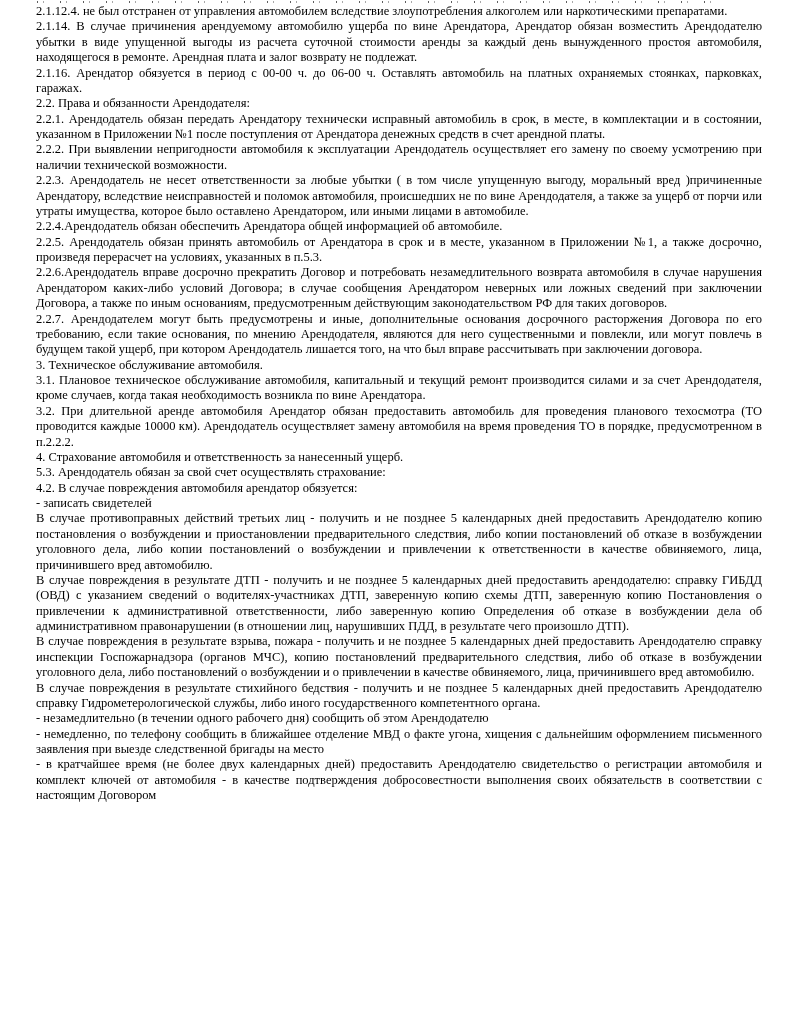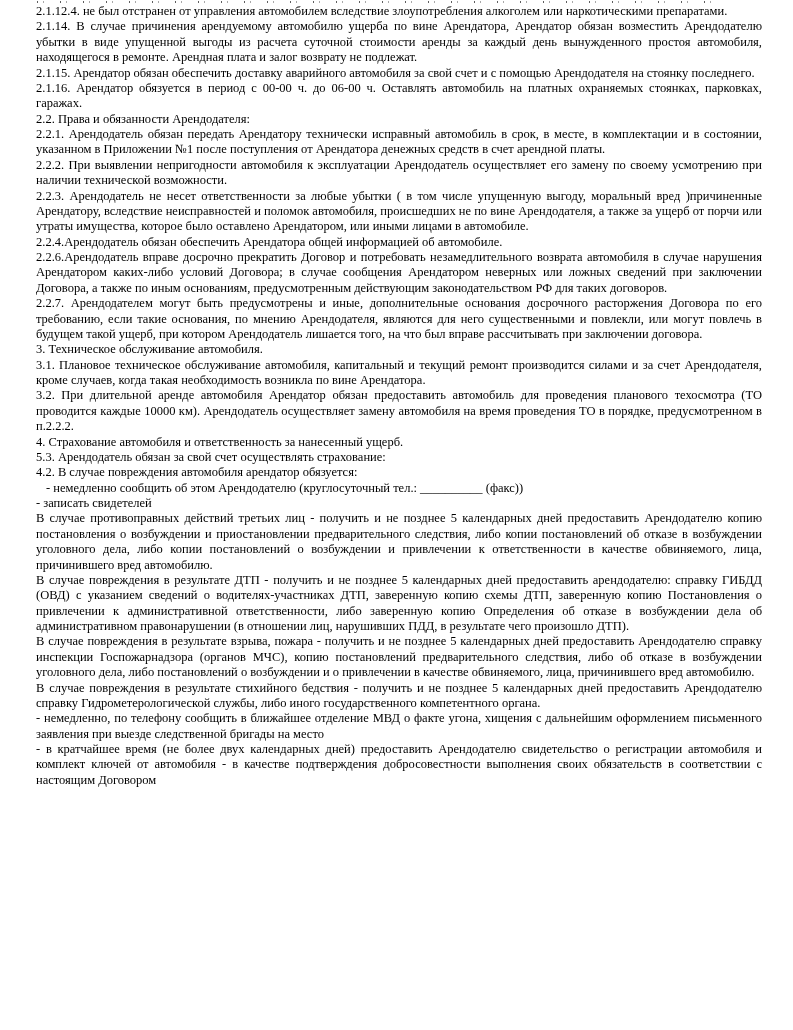--- a/index.html
+++ b/index.html
@@ -48,37 +48,37 @@
   }
 </style>
 </head>
 <body style="background: rgb(255, 255, 255);">
 
 <main class="page" style="color: rgb(0, 0, 0);">
   <div class="remnant"></div>
   <div class="doc-body">
       <p>2.1.12.4. не был отстранен от управления автомобилем вследствие злоупотребления алкоголем или наркотическими препаратами.</p>
       <p>2.1.14. В случае причинения арендуемому автомобилю ущерба по вине Арендатора, Арендатор обязан возместить Арендодателю убытки в виде упущенной выгоды из расчета суточной стоимости аренды за каждый день вынужденного простоя автомобиля, находящегося в ремонте. Арендная плата и залог возврату не подлежат.</p>
-      <p>2.1.15. Арендатор обязан обеспечить доставку аварийного автомобиля за свой счет и с помощью Арендодателя на стоянку последнего.</p>
       <p>2.1.16. Арендатор обязуется в период с 00-00 ч. до 06-00 ч. Оставлять автомобиль на платных охраняемых стоянках, парковках, гаражах.</p>
       <p>2.2. Права и обязанности Арендодателя:</p>
       <p>2.2.1. Арендодатель обязан передать Арендатору технически исправный автомобиль в срок, в месте, в комплектации и в состоянии, указанном в Приложении №1 после поступления от Арендатора денежных средств в счет арендной платы.</p>
       <p>2.2.2. При выявлении непригодности автомобиля к эксплуатации Арендодатель осуществляет его замену по своему усмотрению при наличии технической возможности.</p>
       <p>2.2.3. Арендодатель не несет ответственности за любые убытки ( в том числе упущенную выгоду, моральный вред )причиненные Арендатору, вследствие неисправностей и поломок автомобиля, происшедших не по вине Арендодателя, а также за ущерб от порчи или утраты имущества, которое было оставлено Арендатором, или иными лицами в автомобиле.</p>
       <p>2.2.4.Арендодатель обязан обеспечить Арендатора общей информацией об автомобиле.</p>
+      <p>2.2.5. Арендодатель обязан принять автомобиль от Арендатора в срок и в месте, указанном в Приложении №1, а также досрочно, произведя перерасчет на условиях, указанных в п.5.3.</p>
       <p>2.2.6.Арендодатель вправе досрочно прекратить Договор и потребовать незамедлительного возврата автомобиля в случае нарушения Арендатором каких-либо условий Договора; в случае сообщения Арендатором неверных или ложных сведений при заключении Договора, а также по иным основаниям, предусмотренным действующим законодательством РФ для таких договоров.</p>
       <p>2.2.7. Арендодателем могут быть предусмотрены и иные, дополнительные основания досрочного расторжения Договора по его требованию, если такие основания, по мнению Арендодателя, являются для него существенными и повлекли, или могут повлечь в будущем такой ущерб, при котором Арендодатель лишается того, на что был вправе рассчитывать при заключении договора.</p>
       <p>3. Техническое обслуживание автомобиля.</p>
       <p>3.1. Плановое техническое обслуживание автомобиля, капитальный и текущий ремонт производится силами и за счет Арендодателя, кроме случаев, когда такая необходимость возникла по вине Арендатора.</p>
       <p>3.2. При длительной аренде автомобиля Арендатор обязан предоставить автомобиль для проведения планового техосмотра (ТО проводится каждые 10000 км). Арендодатель осуществляет замену автомобиля на время проведения ТО в порядке, предусмотренном в п.2.2.2.</p>
       <p>4. Страхование автомобиля и ответственность за нанесенный ущерб.</p>
       <p>5.3. Арендодатель обязан за свой счет осуществлять страхование:</p>
       <p>4.2. В случае повреждения автомобиля арендатор обязуется:</p>
-      <p class="indent">- немедленно сообщить об этом Арендодателю (круглосуточный тел.: __________ (факс))</p>
       <p>- записать свидетелей</p>
       <p>В случае противоправных действий третьих лиц - получить и не позднее 5 календарных дней предоставить Арендодателю копию постановления о возбуждении и приостановлении предварительного следствия, либо копии постановлений об отказе в возбуждении уголовного дела, либо копии постановлений о возбуждении и привлечении к ответственности в качестве обвиняемого, лица, причинившего вред автомобилю.</p>
       <p>В случае повреждения в результате ДТП - получить и не позднее 5 календарных дней предоставить арендодателю: справку ГИБДД (ОВД) с указанием сведений о водителях-участниках ДТП, заверенную копию схемы ДТП, заверенную копию Постановления о привлечении к административной ответственности, либо заверенную копию Определения об отказе в возбуждении дела об административном правонарушении (в отношении лиц, нарушивших ПДД, в результате чего произошло ДТП).</p>
       <p>В случае повреждения в результате взрыва, пожара - получить и не позднее 5 календарных дней предоставить Арендодателю справку инспекции Госпожарнадзора (органов МЧС), копию постановлений предварительного следствия, либо об отказе в возбуждении уголовного дела, либо постановлений о возбуждении и о привлечении в качестве обвиняемого, лица, причинившего вред автомобилю.</p>
       <p>В случае повреждения в результате стихийного бедствия - получить и не позднее 5 календарных дней предоставить Арендодателю справку Гидрометерологической службы, либо иного государственного компетентного органа.</p>
+      <p>- незамедлительно (в течении одного рабочего дня) сообщить об этом Арендодателю</p>
       <p>- немедленно, по телефону сообщить в ближайшее отделение МВД о факте угона, хищения с дальнейшим оформлением письменного заявления при выезде следственной бригады на место</p>
       <p>- в кратчайшее время (не более двух календарных дней) предоставить Арендодателю свидетельство о регистрации автомобиля и комплект ключей от автомобиля - в качестве подтверждения добросовестности выполнения своих обязательств в соответствии с настоящим Договором</p>
     </div>
 </main>
 
 </body></html>

